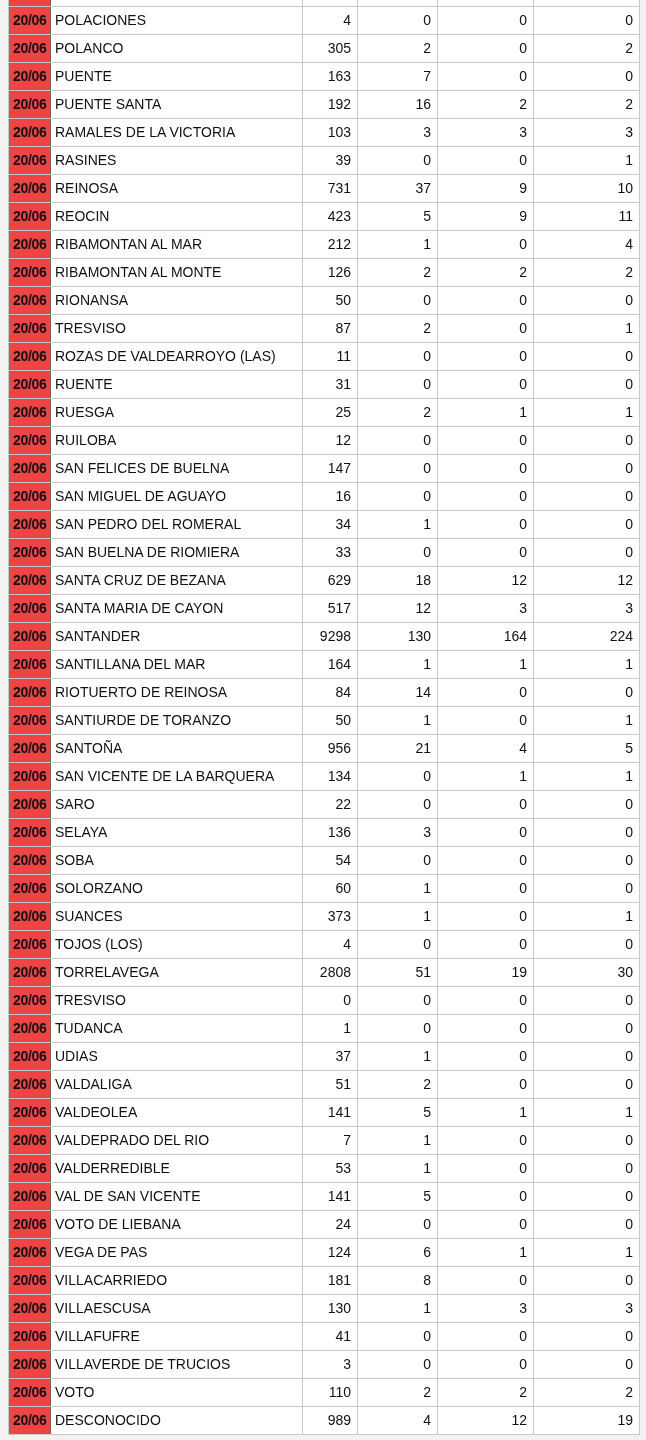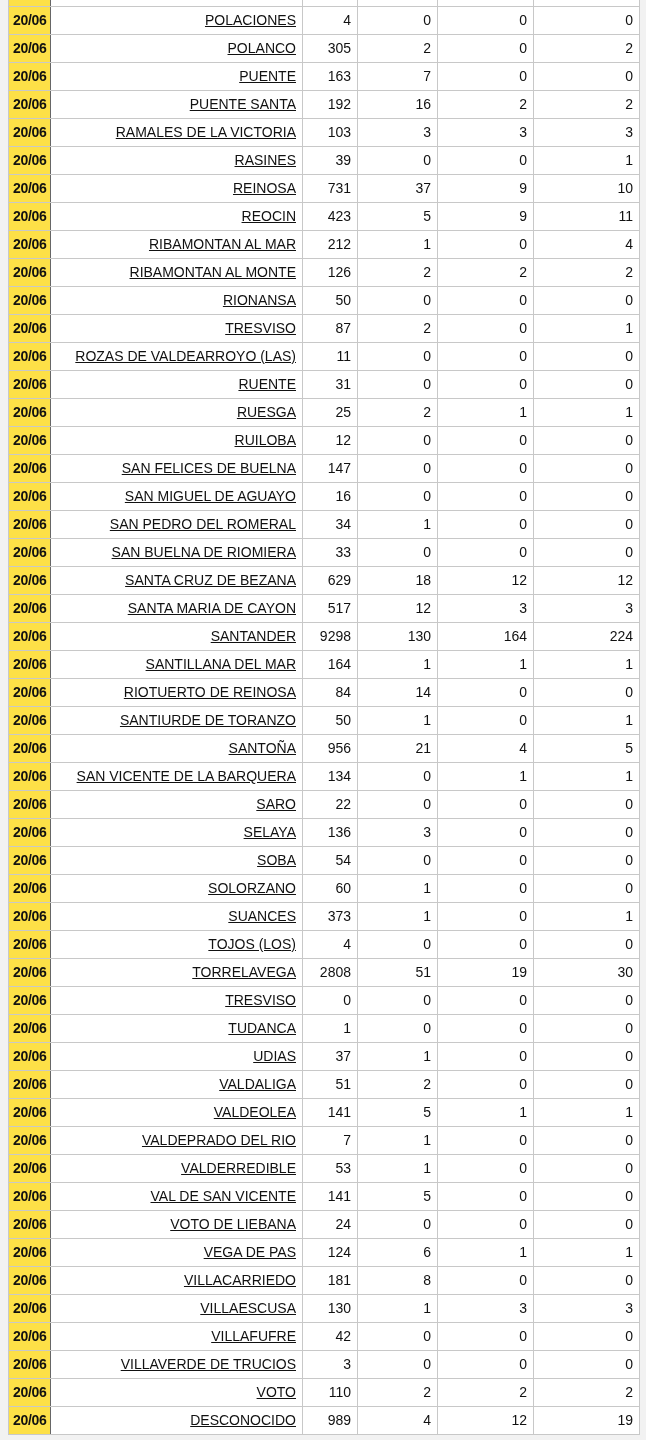--- a/index.html
+++ b/index.html
@@ -27,30 +27,29 @@
     }
     td {
       height: 27px;
       border: 1px solid #c8c8c8;
       padding: 0 6px;
       white-space: nowrap;
       overflow: hidden;
       line-height: 27px;
     }
     td.date {
-      background: #fde047;
+      background: #ef4444;
       font-weight: bold;
       padding: 0 2px 0 4px;
       border-right: 1px solid #666666;
       letter-spacing: -0.3px;
     }
     td.name {
-      text-align: right;
+      text-align: left;
       padding-left: 4px;
-      text-decoration: underline;
     }
     td.num {
       text-align: right;
       padding-right: 6px;
     }
     col.c-date { width: 42px; }
     col.c-name { width: 252px; }
     col.c-n1 { width: 55px; }
     col.c-n2 { width: 80px; }
     col.c-n3 { width: 96px; }
@@ -450,21 +449,21 @@
           <td class="date">20/06</td>
           <td class="name">VILLAESCUSA</td>
           <td class="num">130</td>
           <td class="num">1</td>
           <td class="num">3</td>
           <td class="num">3</td>
         </tr>
         <tr>
           <td class="date">20/06</td>
           <td class="name">VILLAFUFRE</td>
-          <td class="num">42</td>
+          <td class="num">41</td>
           <td class="num">0</td>
           <td class="num">0</td>
           <td class="num">0</td>
         </tr>
         <tr>
           <td class="date">20/06</td>
           <td class="name">VILLAVERDE DE TRUCIOS</td>
           <td class="num">3</td>
           <td class="num">0</td>
           <td class="num">0</td>

